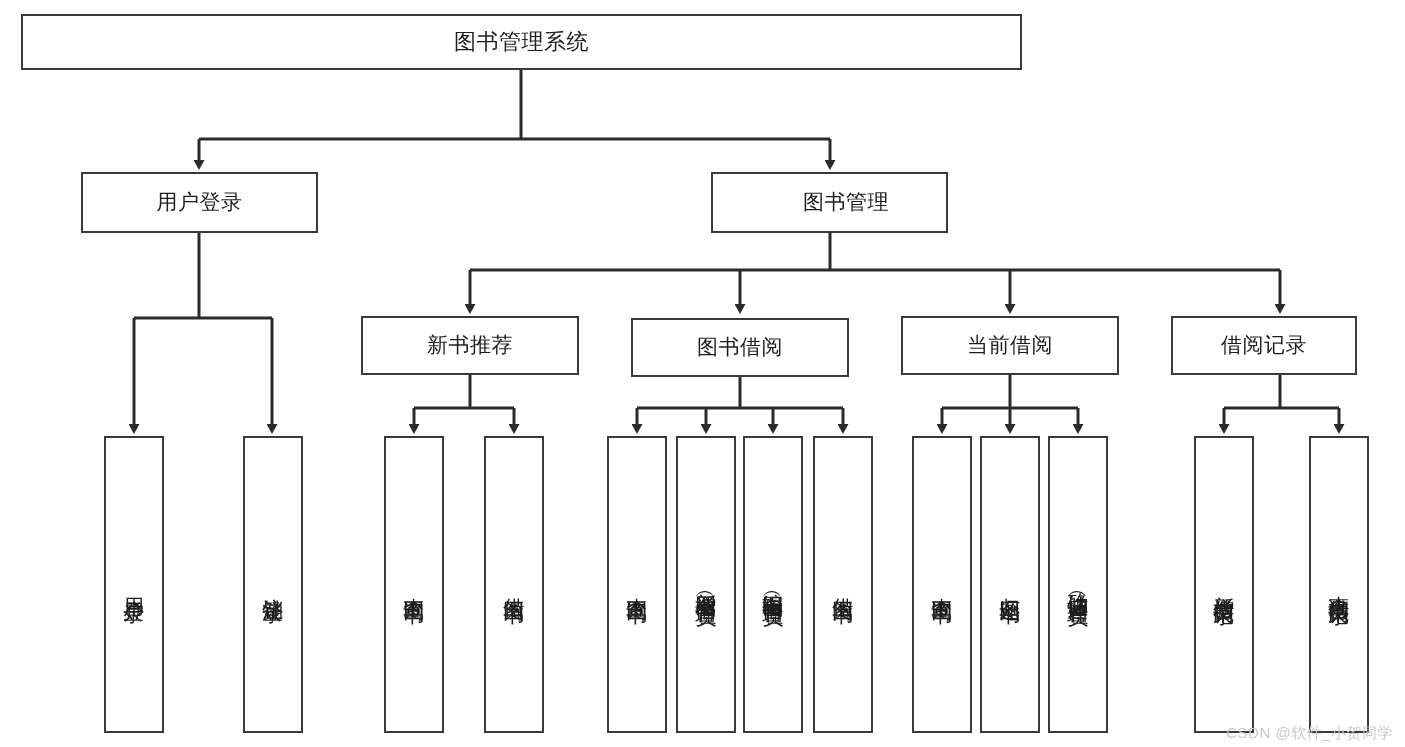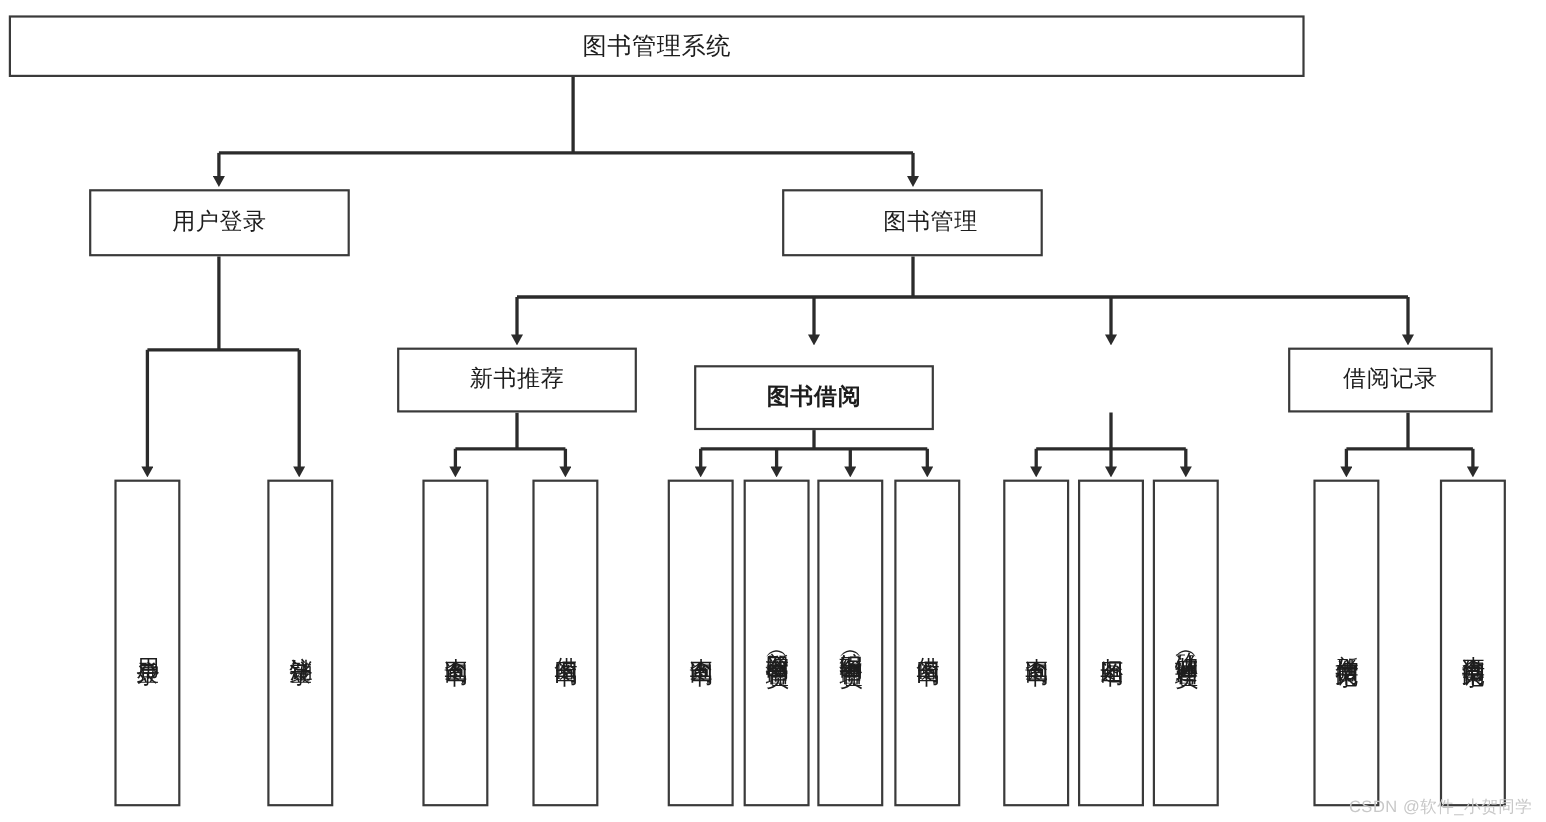--- a/index.html
+++ b/index.html
@@ -119,36 +119,39 @@
       <path d="M1010,408 L1010,425" marker-end="url(#arrow)"></path>
       <path d="M1078,408 L1078,425" marker-end="url(#arrow)"></path>
 
       <path d="M1280,375 L1280,408"></path>
       <path d="M1224,408 L1339,408"></path>
       <path d="M1224,408 L1224,425" marker-end="url(#arrow)"></path>
       <path d="M1339,408 L1339,425" marker-end="url(#arrow)"></path>
     </g>
   </svg>
 
-  <div class="node root" style="left:8px; top:14px; width:1178px; height:56px;">
+  <div class="node root" style="left:21px; top:14px; width:1001px; height:56px;">
     <span class="label">图书管理系统</span>
   </div>
 
   <div class="node" style="left:81px; top:172px; width:237px; height:61px;">
     <span class="label">用户登录</span>
   </div>
   <div class="node" style="left:711px; top:172px; width:237px; height:61px;padding-left:33px;">
     <span class="label">图书管理</span>
   </div>
 
   <div class="node" style="left:361px; top:316px; width:218px; height:59px;">
     <span class="label">新书推荐</span>
   </div>
-  <div class="node" style="left:631px; top:332px; width:218px; height:59px;font-weight:bold;">
+  <div class="node" style="left:631px; top:318px; width:218px; height:59px;">
     <span class="label">图书借阅</span>
+  </div>
+  <div class="node" style="left:901px; top:316px; width:218px; height:59px;">
+    <span class="label">当前借阅</span>
   </div>
   <div class="node" style="left:1171px; top:316px; width:186px; height:59px;">
     <span class="label">借阅记录</span>
   </div>
 
   <div class="node leaf" style="left:104px; top:436px; width:60px; height:297px;">
     <span class="label">用户登录</span>
   </div>
   <div class="node leaf" style="left:243px; top:436px; width:60px; height:297px;">
     <span class="label">注销登录</span>

